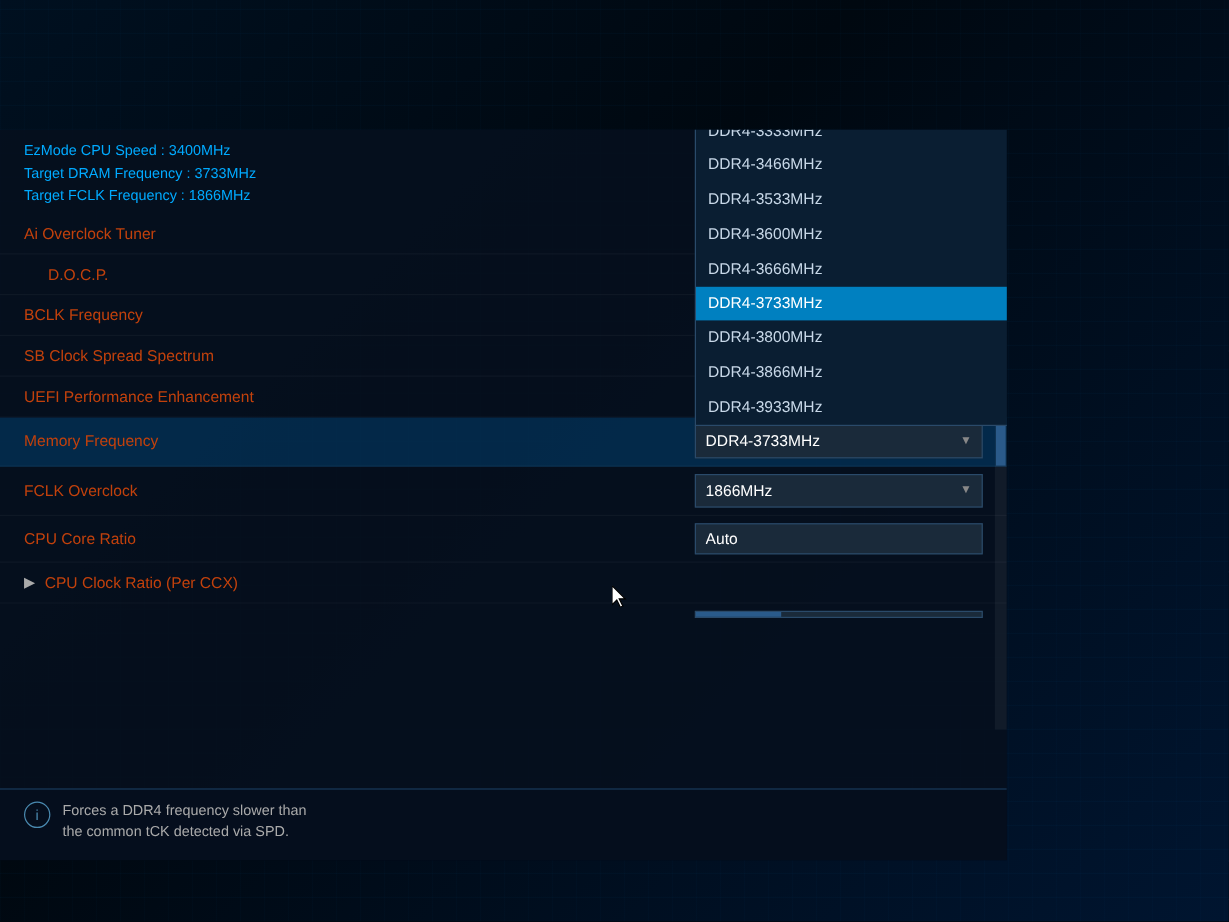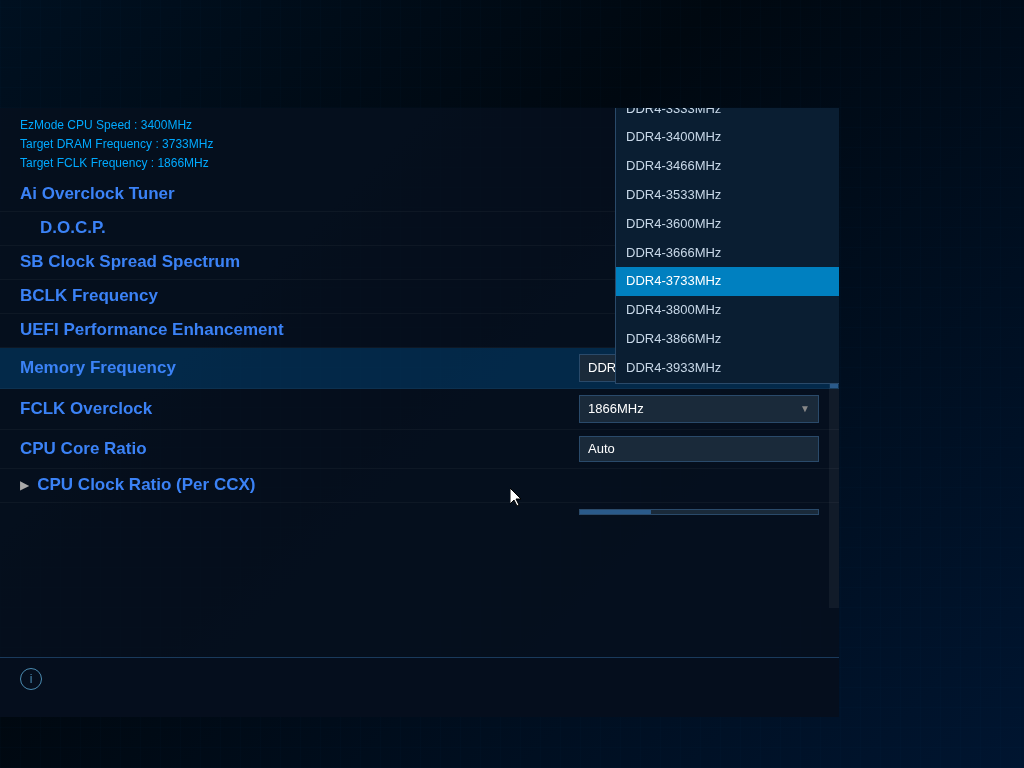--- a/index.html
+++ b/index.html
@@ -174,24 +174,23 @@
       padding: 6px 20px;
       border-bottom: 1px solid rgba(255,255,255,0.04);
       min-height: 34px;
     }
 
     .setting-row.highlighted {
       background: rgba(0, 80, 140, 0.4);
     }
 
     .setting-label {
-      font-size: 17px;
-      color: #3b82f6;
+      font-size: 13px;
+      color: #c2410c;
       flex: 1;
-      font-weight: bold;
     }
 
     .setting-label.indented {
       padding-left: 20px;
     }
 
     .setting-input {
       background: #1a2a3a;
       border: 1px solid #2a4a6a;
       color: #fff;
@@ -227,21 +226,20 @@
 
     
     .dropdown-menu {
       position: absolute;
       top: -260px;
       left: 0;
       width: 284px;
       background: #0a1e32;
       border: 1px solid #2a4a6a;
       z-index: 100;
-      margin-left: 36px;
     }
 
     .dropdown-item {
       padding: 4px 10px;
       font-size: 13px;
       color: #c8d8e8;
       cursor: pointer;
       line-height: 1.6;
     }
 
@@ -509,38 +507,37 @@
 
         <div class="setting-row">
           <span class="setting-label">Ai Overclock Tuner</span>
         </div>
 
         <div class="setting-row">
           <span class="setting-label indented">D.O.C.P.</span>
         </div>
 
         <div class="setting-row">
+          <span class="setting-label">BCLK Frequency</span>
+        </div>
+
+        <div class="setting-row">
           <span class="setting-label">SB Clock Spread Spectrum</span>
-        </div>
-
-        <div class="setting-row">
-          <span class="setting-label">BCLK Frequency</span>
         </div>
 
         <div class="setting-row">
           <span class="setting-label">UEFI Performance Enhancement</span>
         </div>
 
         <div class="setting-row highlighted" style="position:relative;">
           <span class="setting-label">Memory Frequency</span>
           <div class="dropdown-wrap">
 
             <div class="dropdown-menu">
               <div class="dropdown-item">DDR4-3333MHz</div>
-              <div class="dropdown-item">DDR4-3400MHz</div>
               <div class="dropdown-item">DDR4-3466MHz</div>
               <div class="dropdown-item">DDR4-3533MHz</div>
               <div class="dropdown-item">DDR4-3600MHz</div>
               <div class="dropdown-item">DDR4-3666MHz</div>
               <div class="dropdown-item selected">DDR4-3733MHz</div>
               <div class="dropdown-item">DDR4-3800MHz</div>
               <div class="dropdown-item">DDR4-3866MHz</div>
               <div class="dropdown-item">DDR4-3933MHz</div>
 
             </div>
@@ -573,20 +570,24 @@
 
         <div style="padding: 6px 20px;">
           <div style="height:6px;background:#1a2a3a;border:1px solid #2a4a6a;width:240px;margin-left:auto;display:flex;align-items:center;">
             <div style="width:30%;height:4px;background:#2a5a8a;"></div>
           </div>
         </div>
       </div>
 
       <div class="description-box">
         <div class="info-icon">i</div>
+        <div class="description-text">
+          <div>Forces a DDR4 frequency slower than</div>
+          <div>the common tCK detected via SPD.</div>
+        </div>
       </div>
 
       <div class="scroll-bar">
         <div class="scroll-thumb"></div>
       </div>
 
       <div class="cursor">
         <svg width="14" height="18" viewBox="0 0 14 18">
           <polygon points="0,0 0,16 4,12 7,18 9,17 6,11 11,11" fill="white" stroke="black" stroke-width="1"></polygon>
         </svg>

